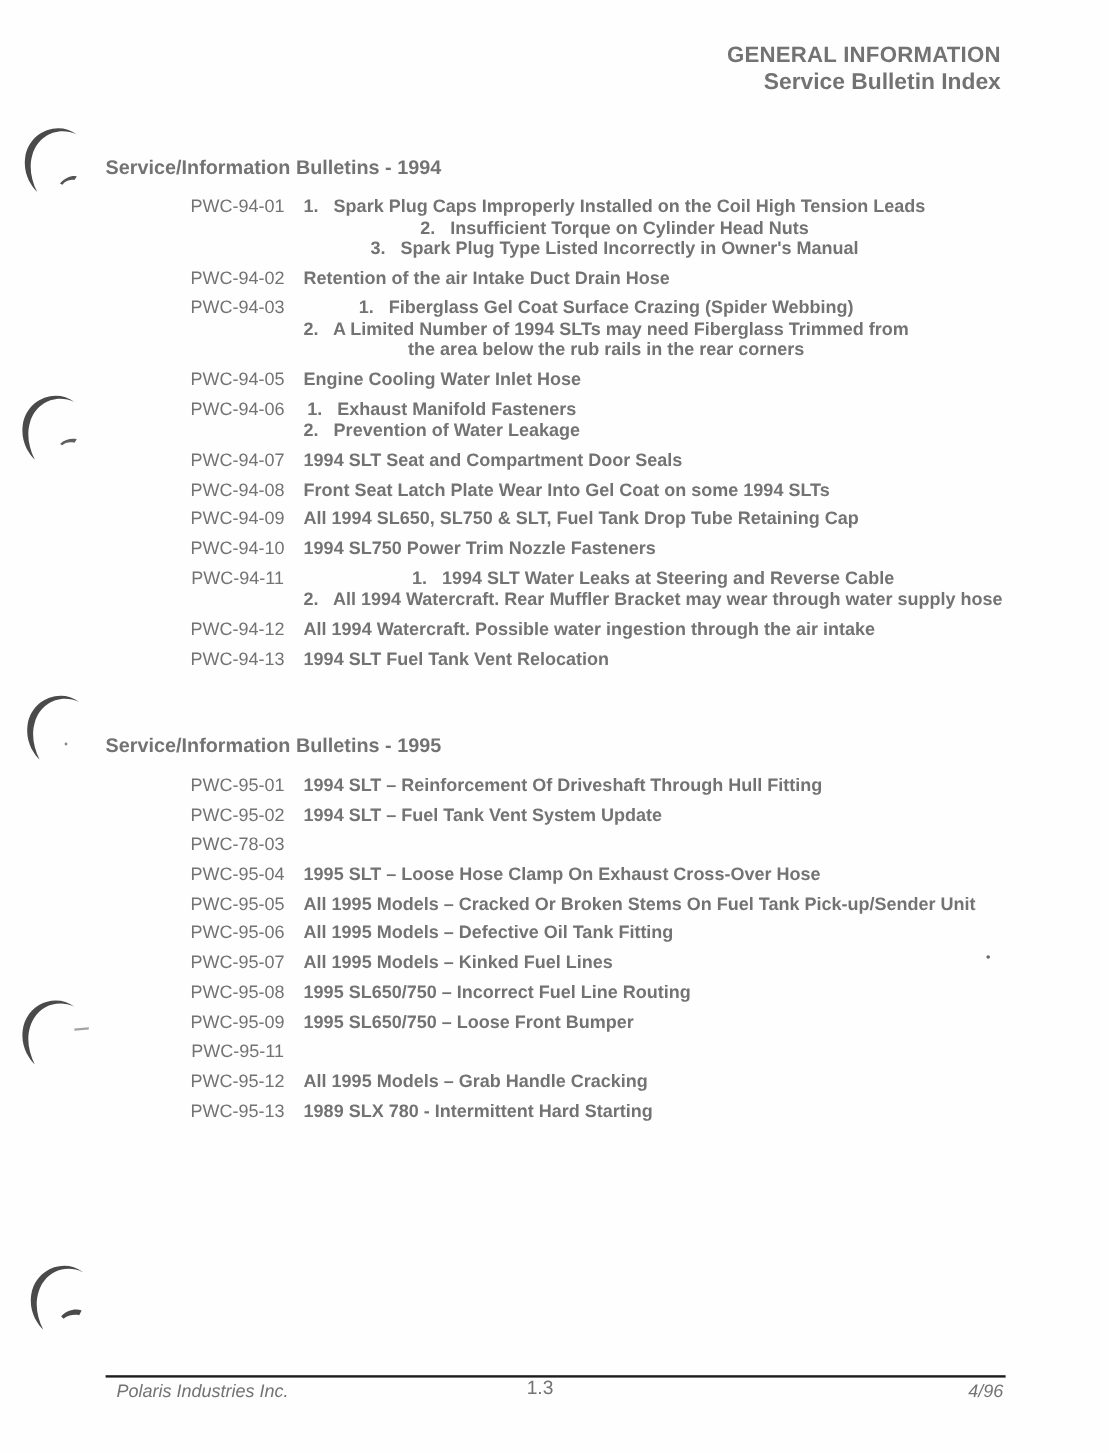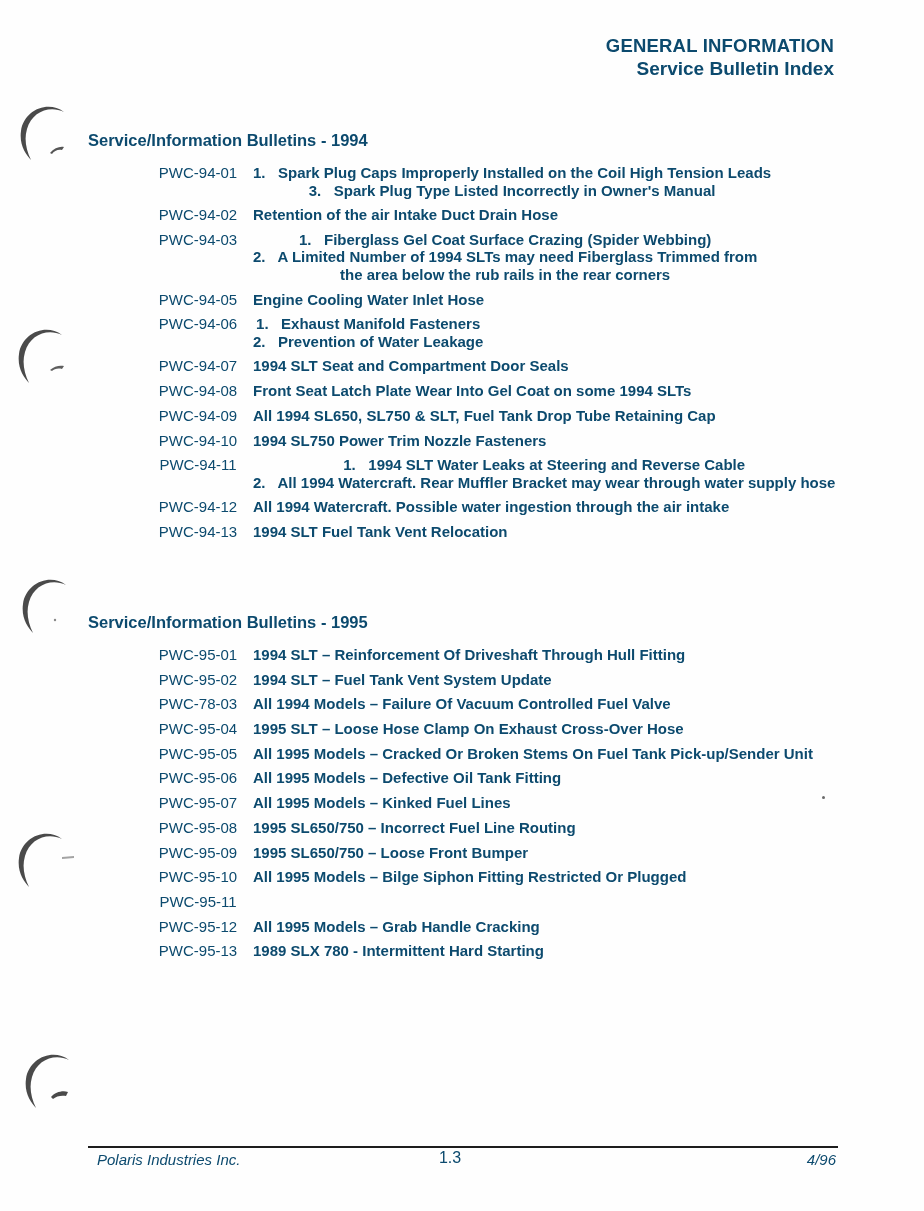--- a/index.html
+++ b/index.html
@@ -2,21 +2,21 @@
 <html><head>
 <meta charset="utf-8">
 <style>
   html,body{margin:0;padding:0;background:#e8e8e8;}
   .page{
     position:relative;
     width:924px;height:1211px;
     margin:0 auto;
     background:#fefefe;
     font-family:"Liberation Sans", sans-serif;
-    color:#0c4a6e;
+    color:#737373;
     overflow:hidden;
   }
   
   .doc-header{
     position:absolute;top:34px;right:90px;
     text-align:right;font-weight:bold;
   }
   .doc-header .l1{font-size:18.5px;line-height:23px;letter-spacing:.2px;}
   .doc-header .l2{font-size:19px;line-height:23px;text-align:right;}
 
@@ -49,20 +49,21 @@
     <div class="l2">Service Bulletin Index</div>
   </div>
 
   <div class="section" style="top:130px">
       <div class="section-title">Service/Information Bulletins - 1994</div>
       <div class="rows">
         <div class="row">
           <div class="code">PWC-94-01</div>
           <div class="desc">
             <div class="line">1.   Spark Plug Caps Improperly Installed on the Coil High Tension Leads</div>
+            <div class="line">2.   Insufficient Torque on Cylinder Head Nuts</div>
             <div class="line">3.   Spark Plug Type Listed Incorrectly in Owner's Manual</div>
           </div>
         </div>
         <div class="row">
           <div class="code">PWC-94-02</div>
           <div class="desc">
             <div class="line">Retention of the air Intake Duct Drain Hose</div>
           </div>
         </div>
         <div class="row">
@@ -141,23 +142,20 @@
           </div>
         </div>
         <div class="row">
           <div class="code">PWC-95-02</div>
           <div class="desc">
             <div class="line">1994 SLT – Fuel Tank Vent System Update</div>
           </div>
         </div>
         <div class="row">
           <div class="code">PWC-78-03</div>
-          <div class="desc">
-            <div class="line">All 1994 Models – Failure Of Vacuum Controlled Fuel Valve</div>
-          </div>
         </div>
         <div class="row">
           <div class="code">PWC-95-04</div>
           <div class="desc">
             <div class="line">1995 SLT – Loose Hose Clamp On Exhaust Cross-Over Hose</div>
           </div>
         </div>
         <div class="row">
           <div class="code">PWC-95-05</div>
           <div class="desc">
@@ -179,26 +177,20 @@
         <div class="row">
           <div class="code">PWC-95-08</div>
           <div class="desc">
             <div class="line">1995 SL650/750 – Incorrect Fuel Line Routing</div>
           </div>
         </div>
         <div class="row">
           <div class="code">PWC-95-09</div>
           <div class="desc">
             <div class="line">1995 SL650/750 – Loose Front Bumper</div>
-          </div>
-        </div>
-        <div class="row">
-          <div class="code">PWC-95-10</div>
-          <div class="desc">
-            <div class="line">All 1995 Models – Bilge Siphon Fitting Restricted Or Plugged</div>
           </div>
         </div>
         <div class="row">
           <div class="code">PWC-95-11</div>
         </div>
         <div class="row">
           <div class="code">PWC-95-12</div>
           <div class="desc">
             <div class="line">All 1995 Models – Grab Handle Cracking</div>
           </div>

